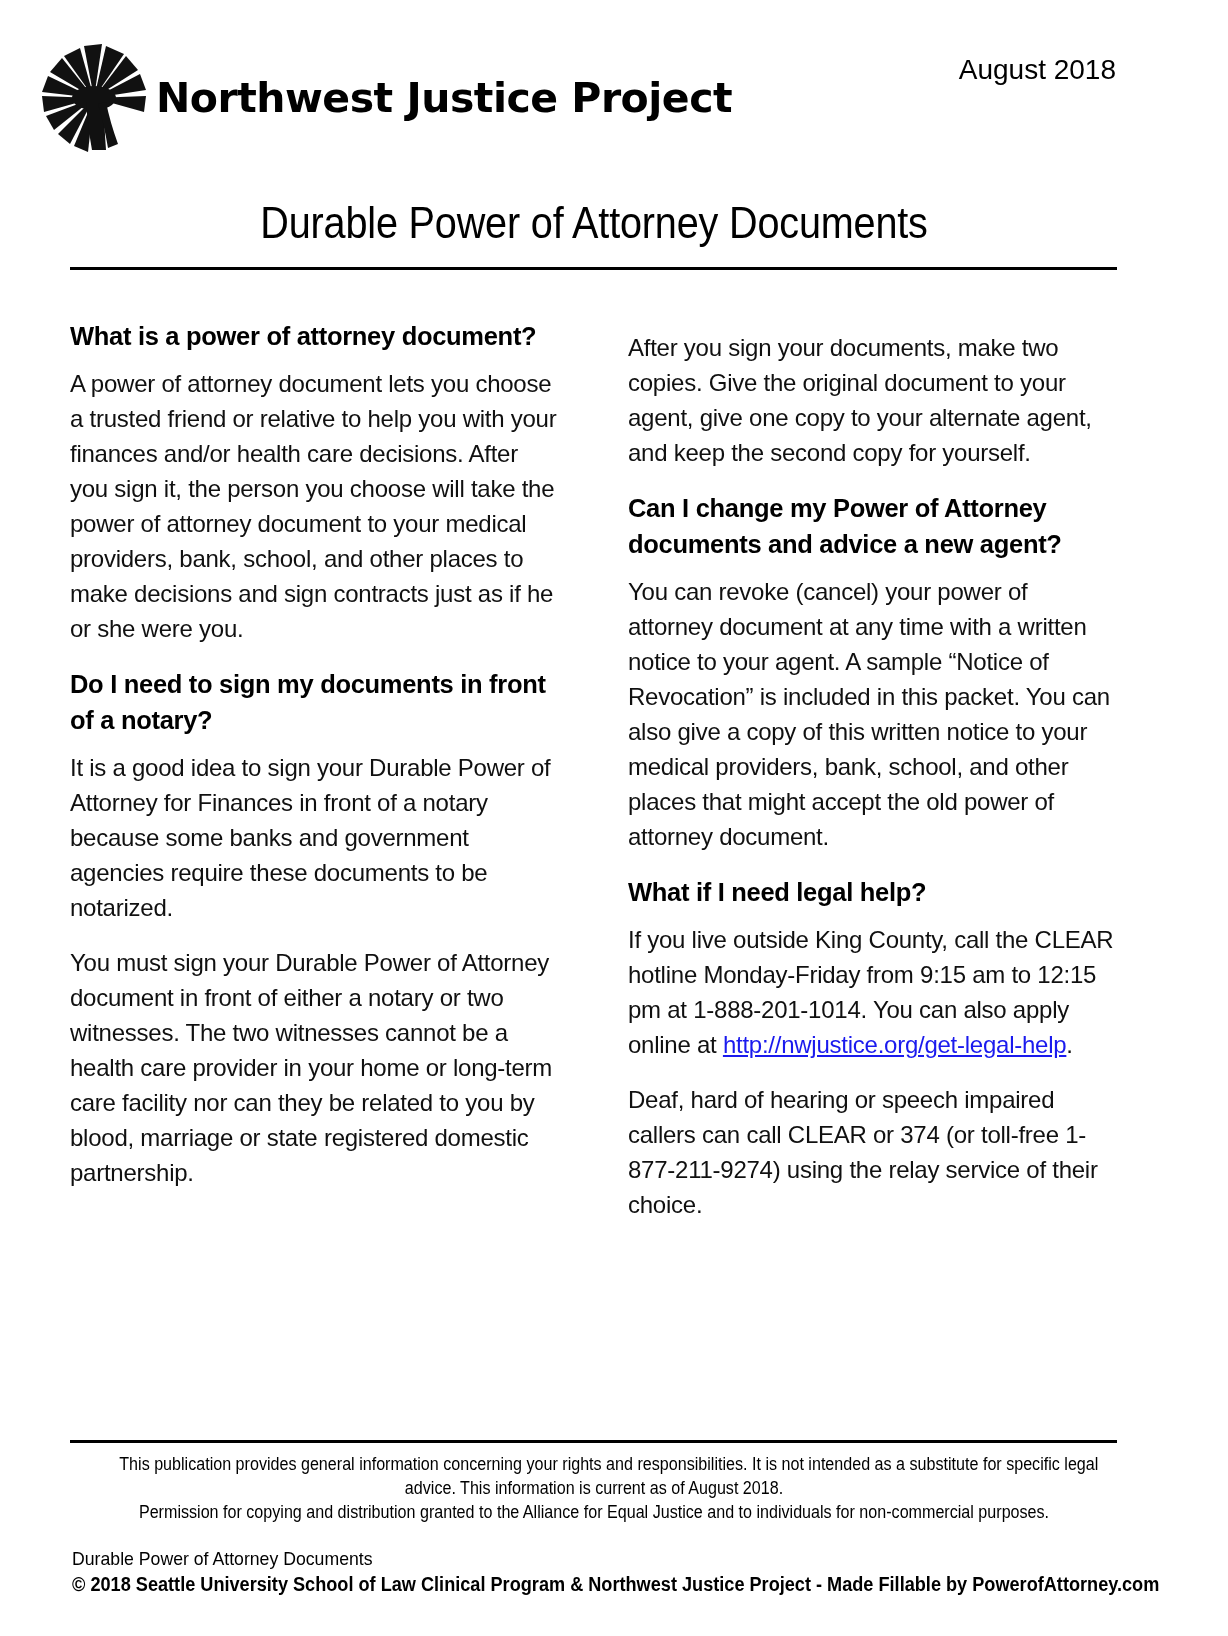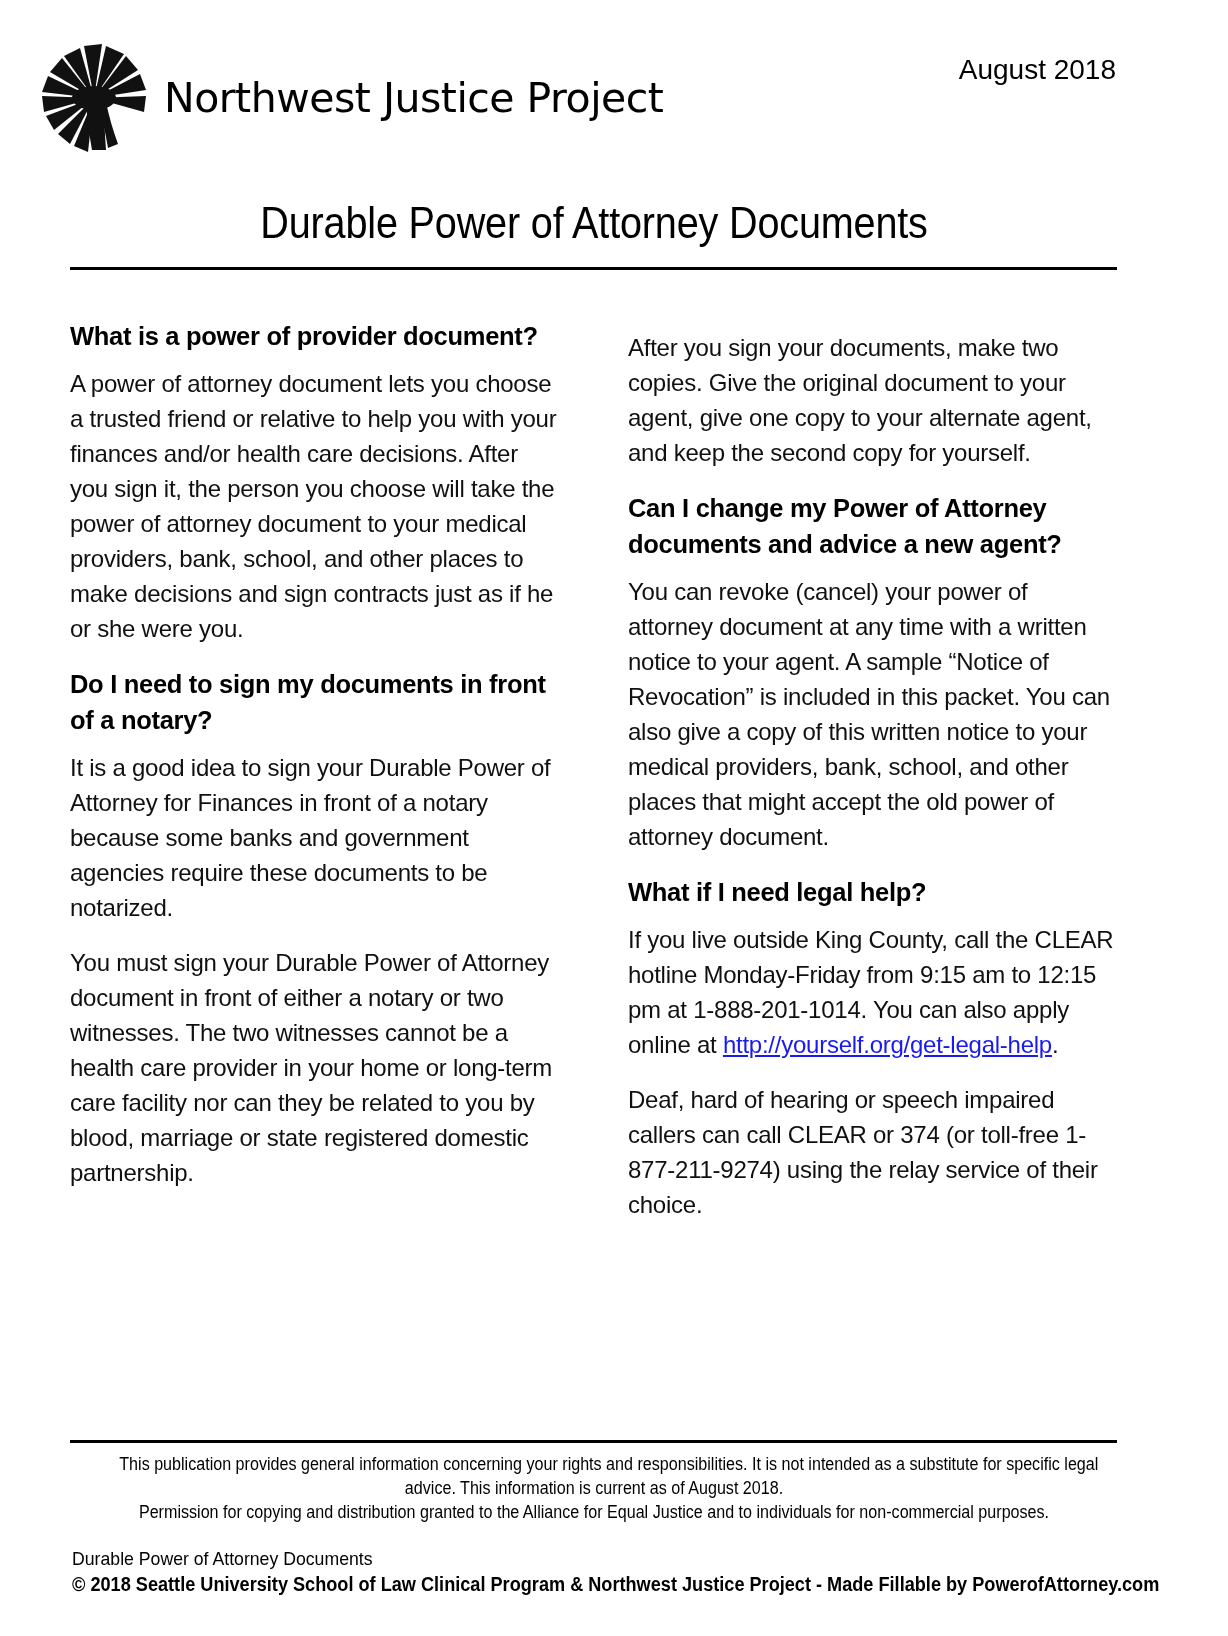--- a/index.html
+++ b/index.html
@@ -37,23 +37,23 @@
     width: 108px;
     height: 112px;
     flex: 0 0 auto;
     display: block;
   }
   .logo-text {
     font-family: "DejaVu Sans", sans-serif;
     font-size: 41px;
     letter-spacing: -0.5px;
     color: #000;
-    margin-left: 16px;
-    white-space: nowrap;
-    font-weight: 400;
+    margin-left: 8px;
+    white-space: nowrap;
+    font-weight: 700;
   }
   .issue-date {
     position: absolute;
     right: 72px;
     top: 12px;
     font-size: 28px;
     font-family: "Liberation Sans", sans-serif;
     color: #000;
     white-space: nowrap;
     margin-left: 16px;
@@ -205,37 +205,37 @@
 
     <div class="issue-date">August 2018</div>
   </div>
 
   <div class="doc-title">Durable Power of Attorney Documents</div>
   <div class="title-rule"></div>
 
   <div class="columns">
 
     <div class="col col-left">
-      <h2 class="section-heading">What is a power of provider document?</h2>
+      <h2 class="section-heading">What is a power of attorney document?</h2>
       <p class="body-text">A power of attorney document lets you choose a trusted friend or relative to help you with your finances and/or health care decisions. After you sign it, the person you choose will take the power of attorney document to your medical providers, bank, school, and other places to make decisions and sign contracts just as if he or she were you.</p>
 
       <h2 class="section-heading spaced-heading">Do I need to sign my documents in front of a notary?</h2>
       <p class="body-text">It is a good idea to sign your Durable Power of Attorney for Finances in front of a notary because some banks and government agencies  require these documents to be notarized.</p>
       <p class="body-text">You must sign your Durable Power of Attorney document in front of either a notary or two witnesses. The two witnesses cannot be a health care provider in your home or long-term care facility nor can they be related to you by blood, marriage or state registered domestic partnership.</p>
     </div>
 
     <div class="col col-right">
       <p class="body-text">After you sign your documents, make two copies. Give the original document to your agent, give one copy to your alternate agent, and keep the second copy for yourself.</p>
 
       <h2 class="section-heading spaced-heading">Can I change my Power of Attorney documents and advice a new agent?</h2>
       <p class="body-text">You can revoke (cancel) your power of attorney document at any time with a written notice to your agent. A sample “Notice of Revocation” is included in this packet. You can also give a copy of this written notice to your medical providers, bank, school, and other places that might accept the old power of attorney document.</p>
 
       <h2 class="section-heading spaced-heading">What if I need legal help?</h2>
 
-      <p class="body-text"><span>If you live outside King County, call the CLEAR hotline Monday-Friday from 9:15 am to 12:15 pm at 1-888-201-1014. You can also apply online at </span><a class="doc-link" href="#">http://yourself.org/get-legal-help</a><span>.</span></p>
+      <p class="body-text"><span>If you live outside King County, call the CLEAR hotline Monday-Friday from 9:15 am to 12:15 pm at 1-888-201-1014. You can also apply online at </span><a class="doc-link" href="#">http://nwjustice.org/get-legal-help</a><span>.</span></p>
 
 
       <p class="body-text">Deaf, hard of hearing or speech impaired callers can call CLEAR or 374 (or toll-free 1-877-211-9274) using the relay service of their choice.</p>
     </div>
 
   </div>
 
   <div class="footer-rule"></div>
 
   <div class="disclaimer">

